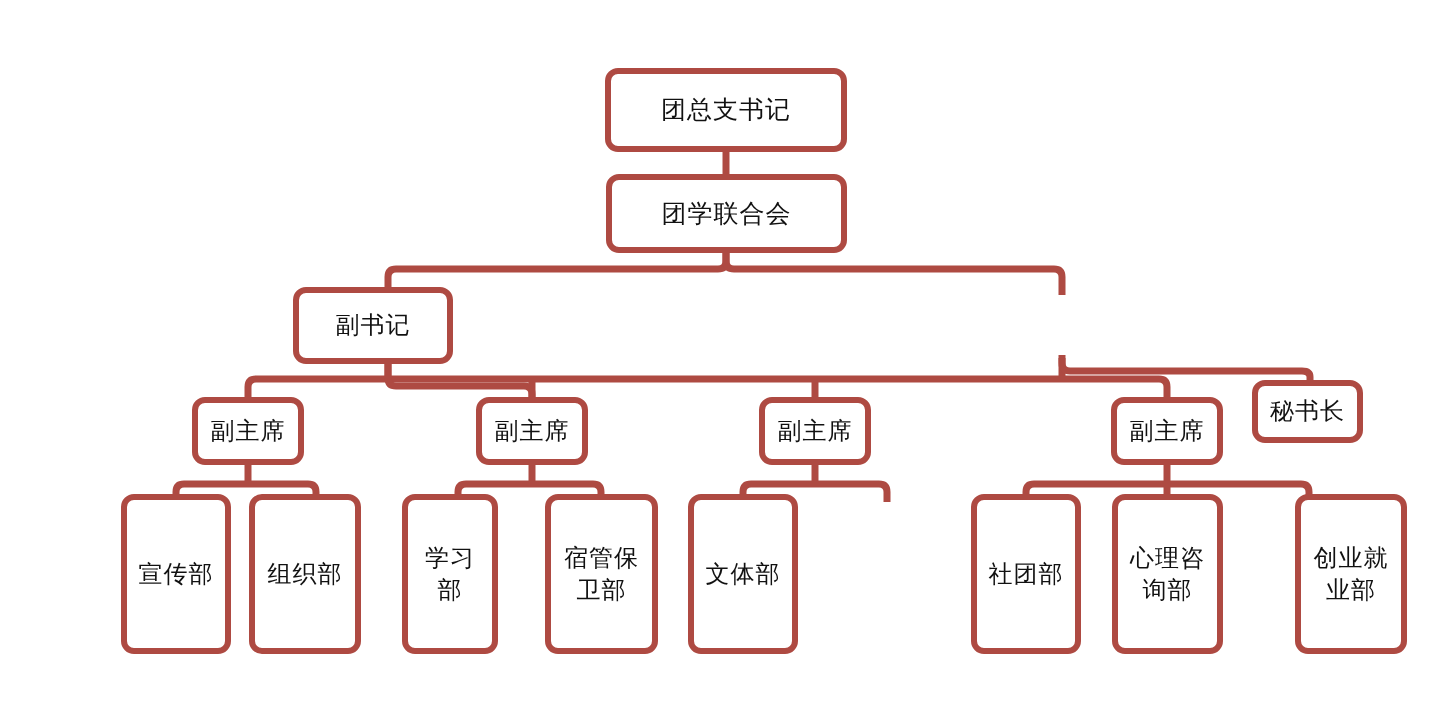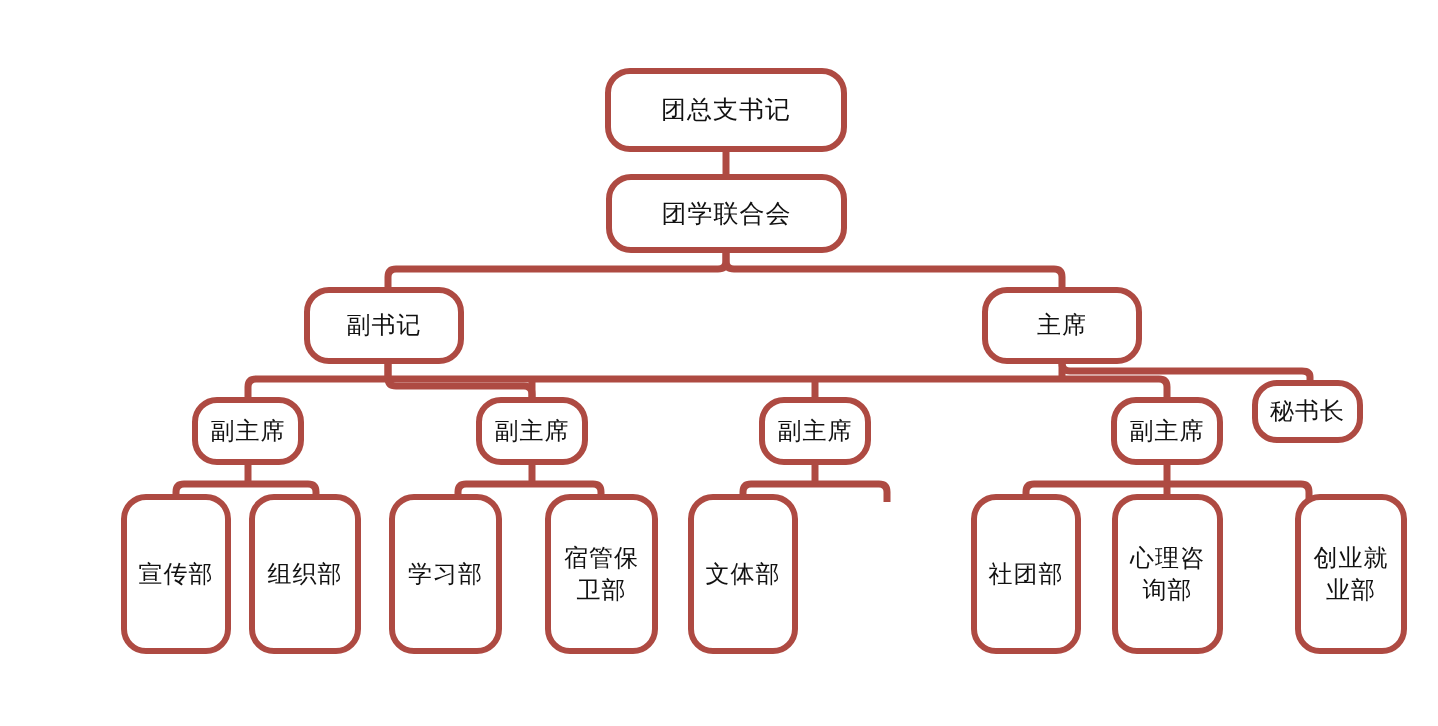--- a/index.html
+++ b/index.html
@@ -29,21 +29,21 @@
   #connector-layer path {
     stroke: var(--accent);
     stroke-width: 7;
     fill: none;
   }
   .box {
     position: absolute;
     box-sizing: border-box;
     background: #ffffff;
     border: 6px solid var(--accent);
-    border-radius: 25px;
+    border-radius: 13px;
     display: flex;
     align-items: center;
     justify-content: center;
     text-align: center;
     color: var(--text);
     font-size: 24px;
     line-height: 1.35;
     letter-spacing: 1px;
     padding: 0 8px;
     z-index: 1;
@@ -85,31 +85,30 @@
     <path d="M815 458 L815 484"></path>
 
     <path d="M1026 502 L1026 492 Q1026 484 1034 484 L1301 484 Q1309 484 1309 492 L1309 502"></path>
     <path d="M1167 458 L1167 502"></path>
   </svg>
 
   <div class="box title" style="left:605px; top:68px; width:242px; height:84px;">团总支书记</div>
 
   <div class="box title" style="left:606px; top:174px; width:241px; height:79px;">团学联合会</div>
 
-  <div class="box" style="left:304px; top:287px; width:160px; height:77px;">副书记</div>
-  <div class="box" style="left:982px; top:287px; width:160px; height:77px;">主席</div>
+  <div class="box" style="left:293px; top:287px; width:160px; height:77px;">副书记</div>
 
   <div class="box" style="left:192px; top:397px; width:112px; height:68px;">副主席</div>
   <div class="box" style="left:476px; top:397px; width:112px; height:68px;">副主席</div>
   <div class="box" style="left:759px; top:397px; width:112px; height:68px;">副主席</div>
   <div class="box" style="left:1111px; top:397px; width:112px; height:68px;">副主席</div>
   <div class="box" style="left:1252px; top:380px; width:111px; height:63px;">秘书长</div>
 
   <div class="box" style="left:121px; top:494px; width:110px; height:160px;">宣传部</div>
   <div class="box" style="left:249px; top:494px; width:112px; height:160px;">组织部</div>
-  <div class="box" style="left:389px; top:494px; width:113px; height:160px;">学习部</div>
+  <div class="box" style="left:402px; top:494px; width:96px; height:160px;">学习部</div>
   <div class="box" style="left:545px; top:494px; width:113px; height:160px;">宿管保卫部</div>
   <div class="box" style="left:688px; top:494px; width:110px; height:160px;">文体部</div>
   <div class="box" style="left:971px; top:494px; width:110px; height:160px;">社团部</div>
   <div class="box" style="left:1112px; top:494px; width:111px; height:160px;">心理咨询部</div>
   <div class="box" style="left:1253px; top:494px; width:112px; height:160px;margin-left:42px;">创业就业部</div>
 
 </div>
 
 </body></html>

